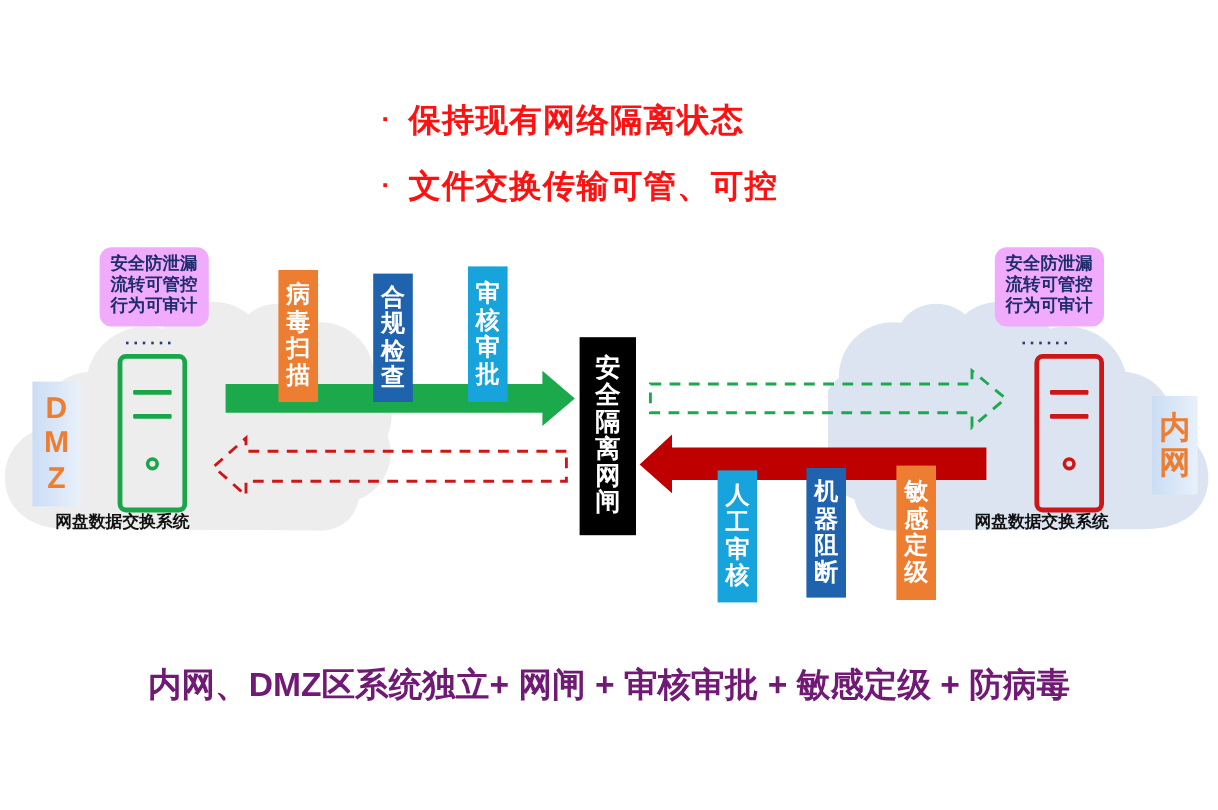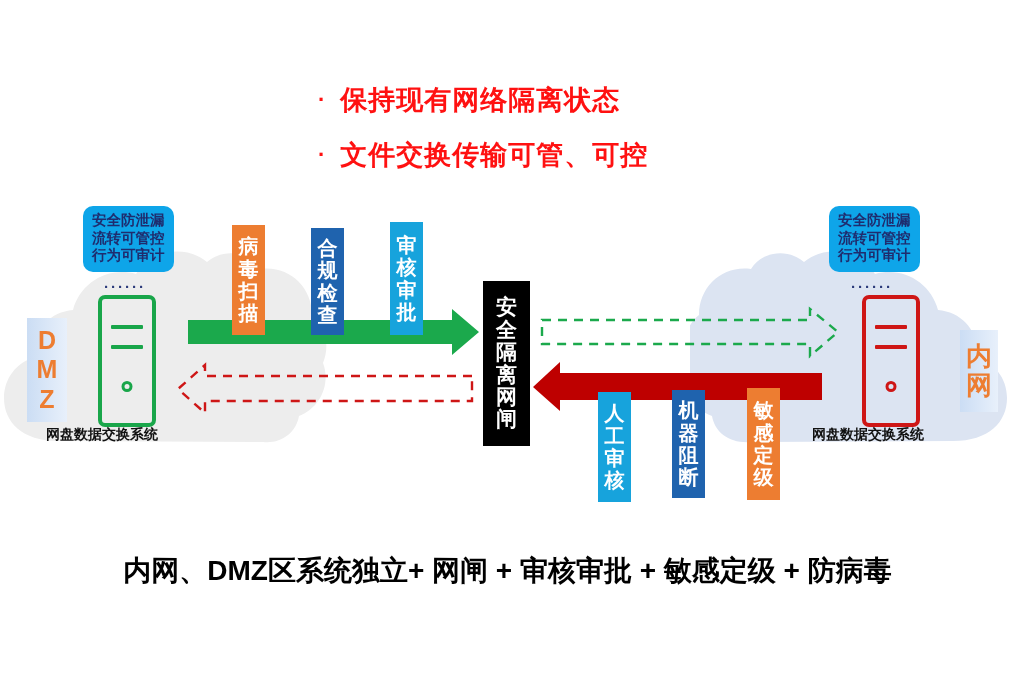--- a/index.html
+++ b/index.html
@@ -39,21 +39,21 @@
   #bullet2 { left: 318px; top: 137px; }
 
   
   .cloud {
     position: absolute;
   }
 
   
   .callout {
     position: absolute;
-    background: #0ea5e9;
+    background: #f0abfc;
     border-radius: 10px;
     padding: 6px 9px 7px 9px;
     text-align: center;
     color: #1F2C6E;
     font-weight: bold;
     font-size: 14.5px;
     line-height: 1.22;
     white-space: nowrap;
   }
   .callout .ln { display: block; }
@@ -190,21 +190,21 @@
     pointer-events: none;
   }
 
   
   #footer {
     position: absolute;
     left: 0;
     top: 552px;
     width: 1015px;
     text-align: center;
-    color: #000000;
+    color: #701a75;
     font-weight: bold;
     font-size: 28px;
     white-space: nowrap;
   }
 </style>
 </head>
 <body>
 
 <div id="stage">
 

